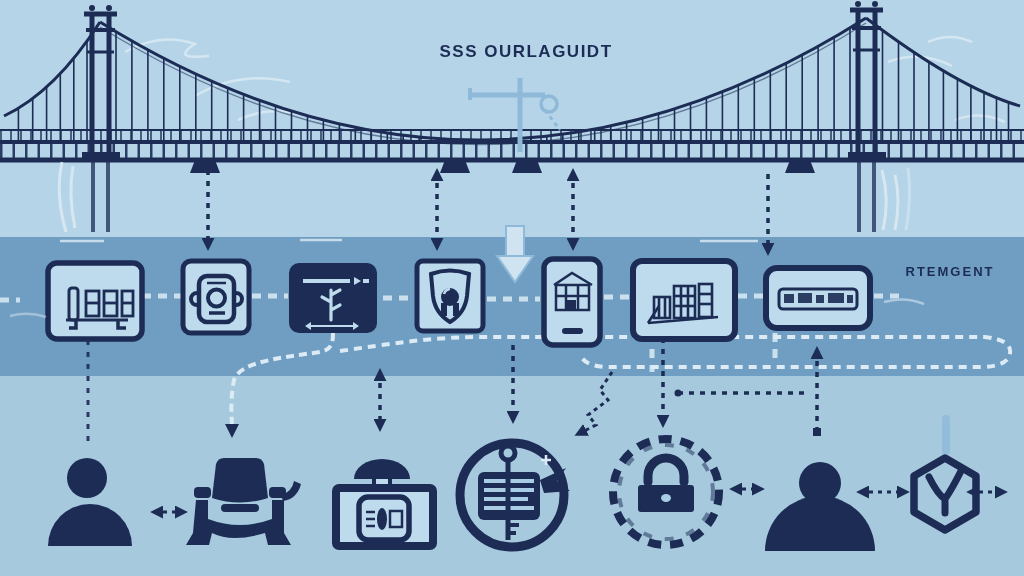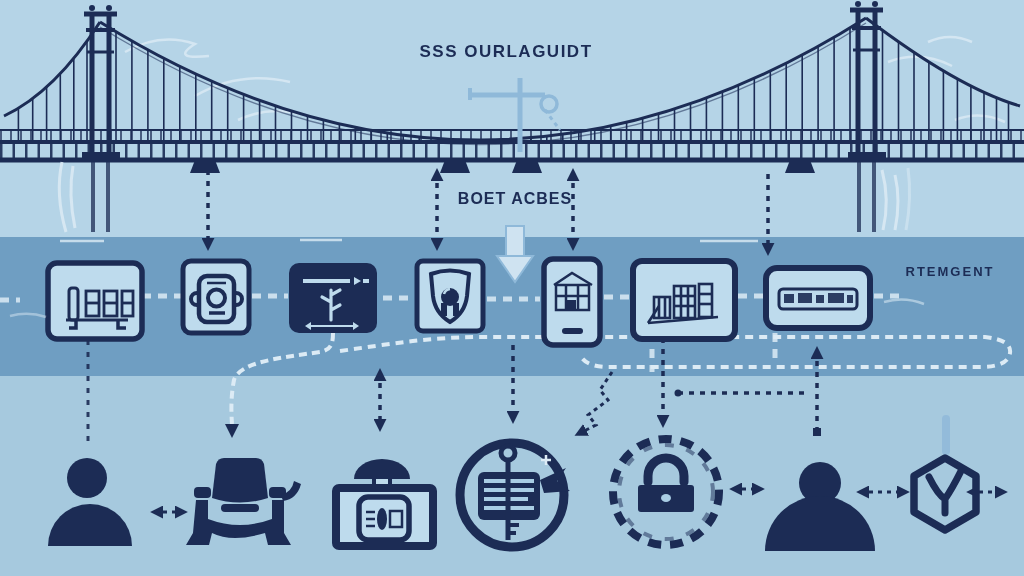--- a/index.html
+++ b/index.html
@@ -5,21 +5,21 @@
   html,body{margin:0;padding:0;background:#8ea9bd;}
   .canvas{position:relative;width:1024px;height:576px;overflow:hidden;
           font-family:"Liberation Sans",sans-serif;}
   .band{position:absolute;left:0;width:1024px;}
   .band.sky{top:0;height:237px;background:var(--sky);}
   .band.mid{top:237px;height:139px;background:var(--band);}
   .band.low{top:376px;height:200px;background:var(--lower);}
   svg.scene{position:absolute;left:0;top:0;}
   .caption{position:absolute;color:var(--navy);font-weight:bold;text-align:center;
            white-space:nowrap;}
-  .caption.top{left:356px;top:42px;width:300px;font-size:17px;letter-spacing:1.5px;}
+  .caption.top{left:376px;top:42px;width:300px;font-size:17px;letter-spacing:1.5px;}
   .caption.center{left:425px;top:190px;width:180px;font-size:16px;letter-spacing:1px;}
   .caption.right{left:890px;top:264px;width:120px;font-size:13px;letter-spacing:2px;}
   .st-navy{stroke:var(--navy);fill:none;}
   .f-navy{fill:var(--navy);}
   .st-sk{stroke:var(--sketch);fill:none;}
   .st-lt{stroke:var(--light);fill:none;}
   .f-lt{fill:var(--light);}
 </style>
 </head>
 <body>
@@ -370,15 +370,14 @@
     <g class="st-sk" stroke-width="2.5" opacity="0.8">
       <line x1="60" y1="241" x2="104" y2="241"></line>
       <line x1="300" y1="240" x2="342" y2="240"></line>
       <line x1="700" y1="241" x2="758" y2="241"></line>
       <path d="M884,302 q20,-6 40,2" opacity="0.7"></path>
       <path d="M10,316 q18,-5 36,1" opacity="0.6"></path>
     </g>
   </svg>
 
   <div class="caption top">SSS OURLAGUIDT</div>
-  <div class="caption center">BOET ACBES</div>
   <div class="caption right">RTEMGENT</div>
 </div>
 
 </body></html>

